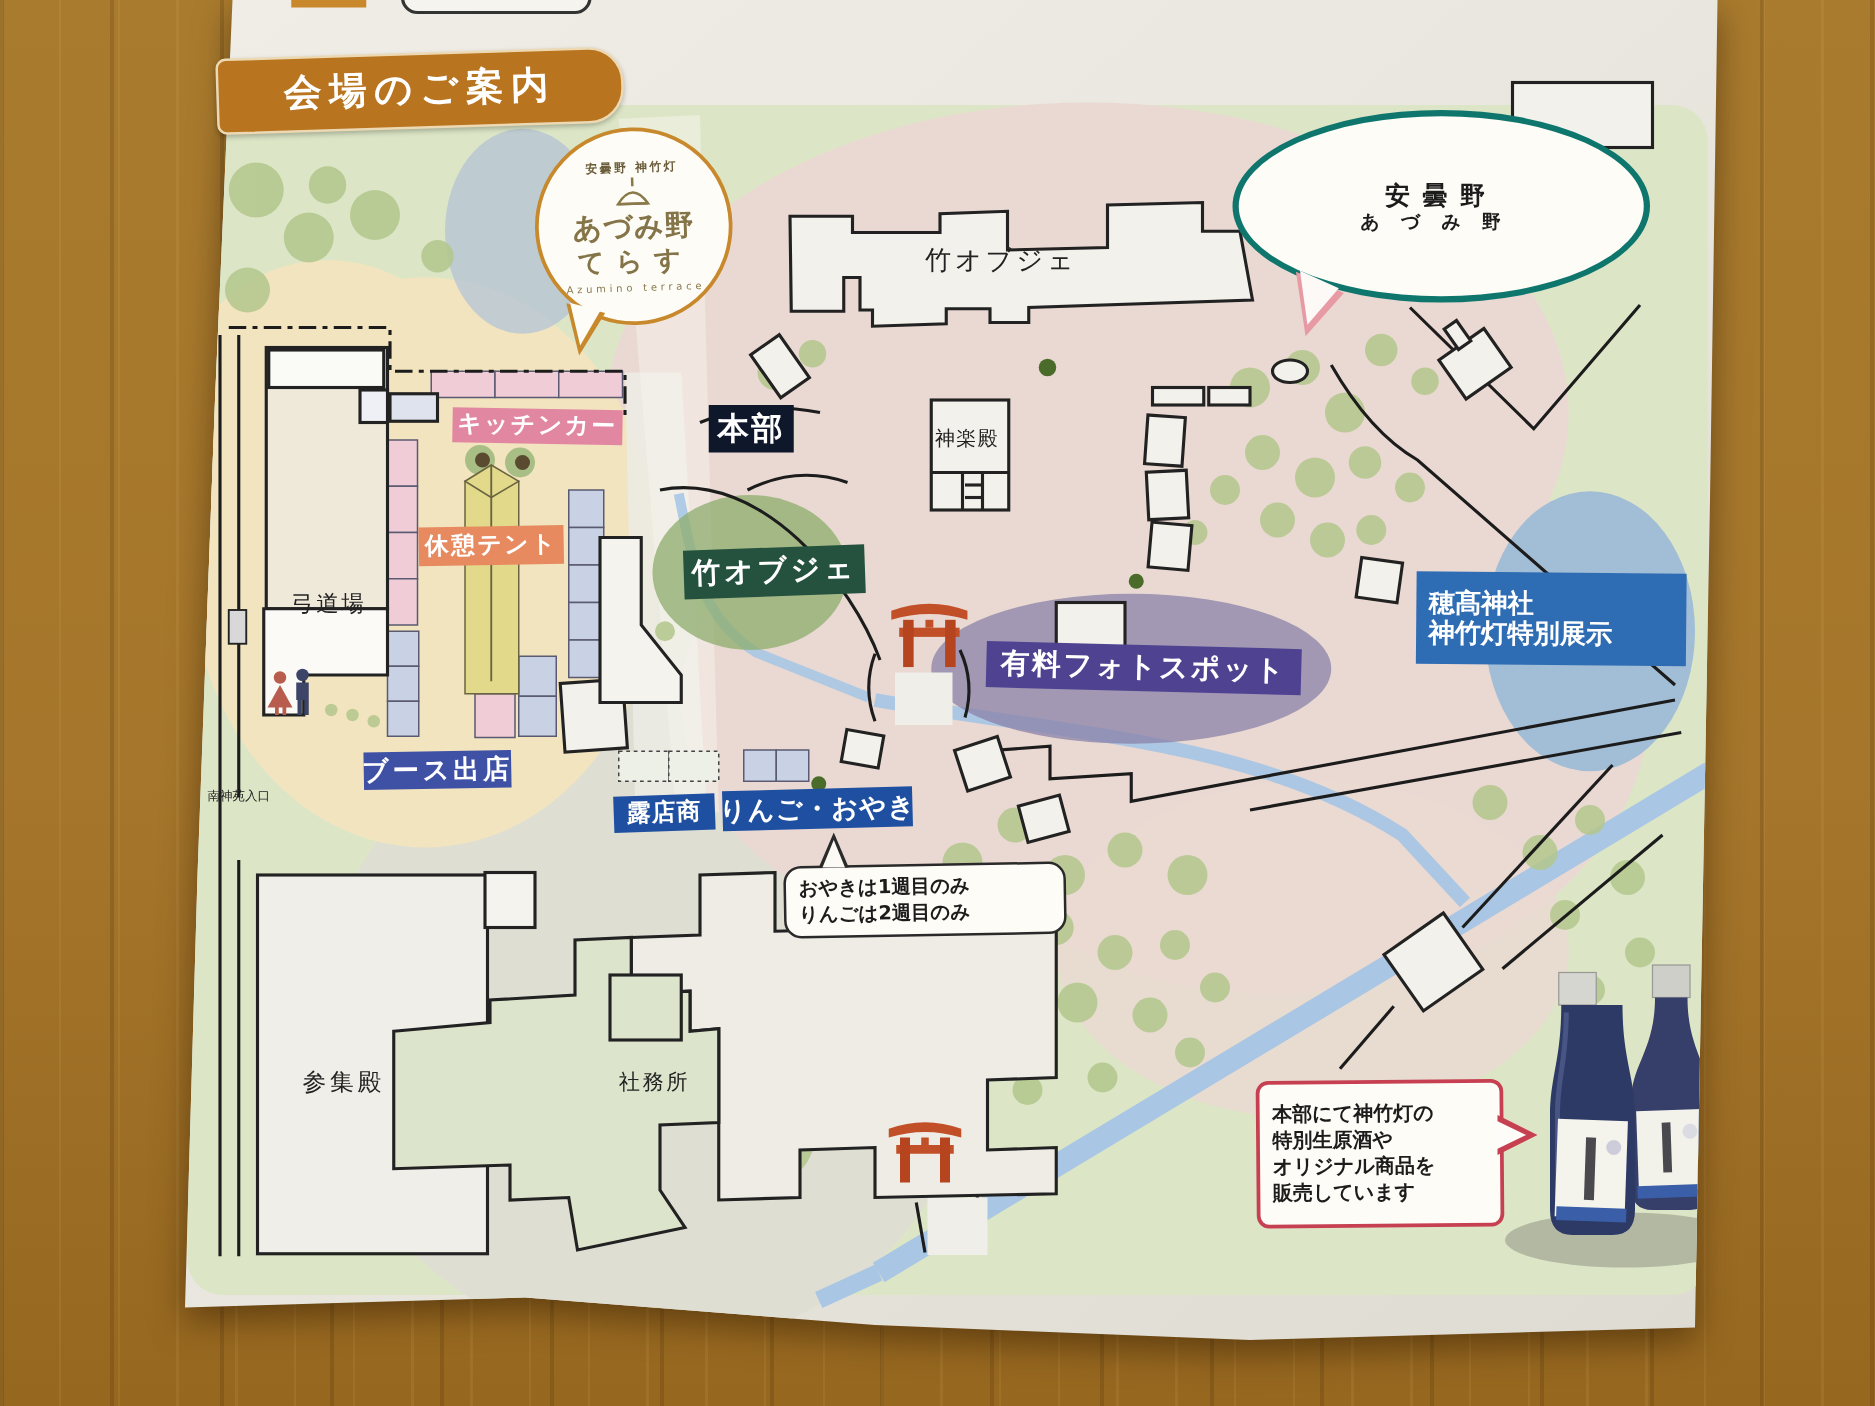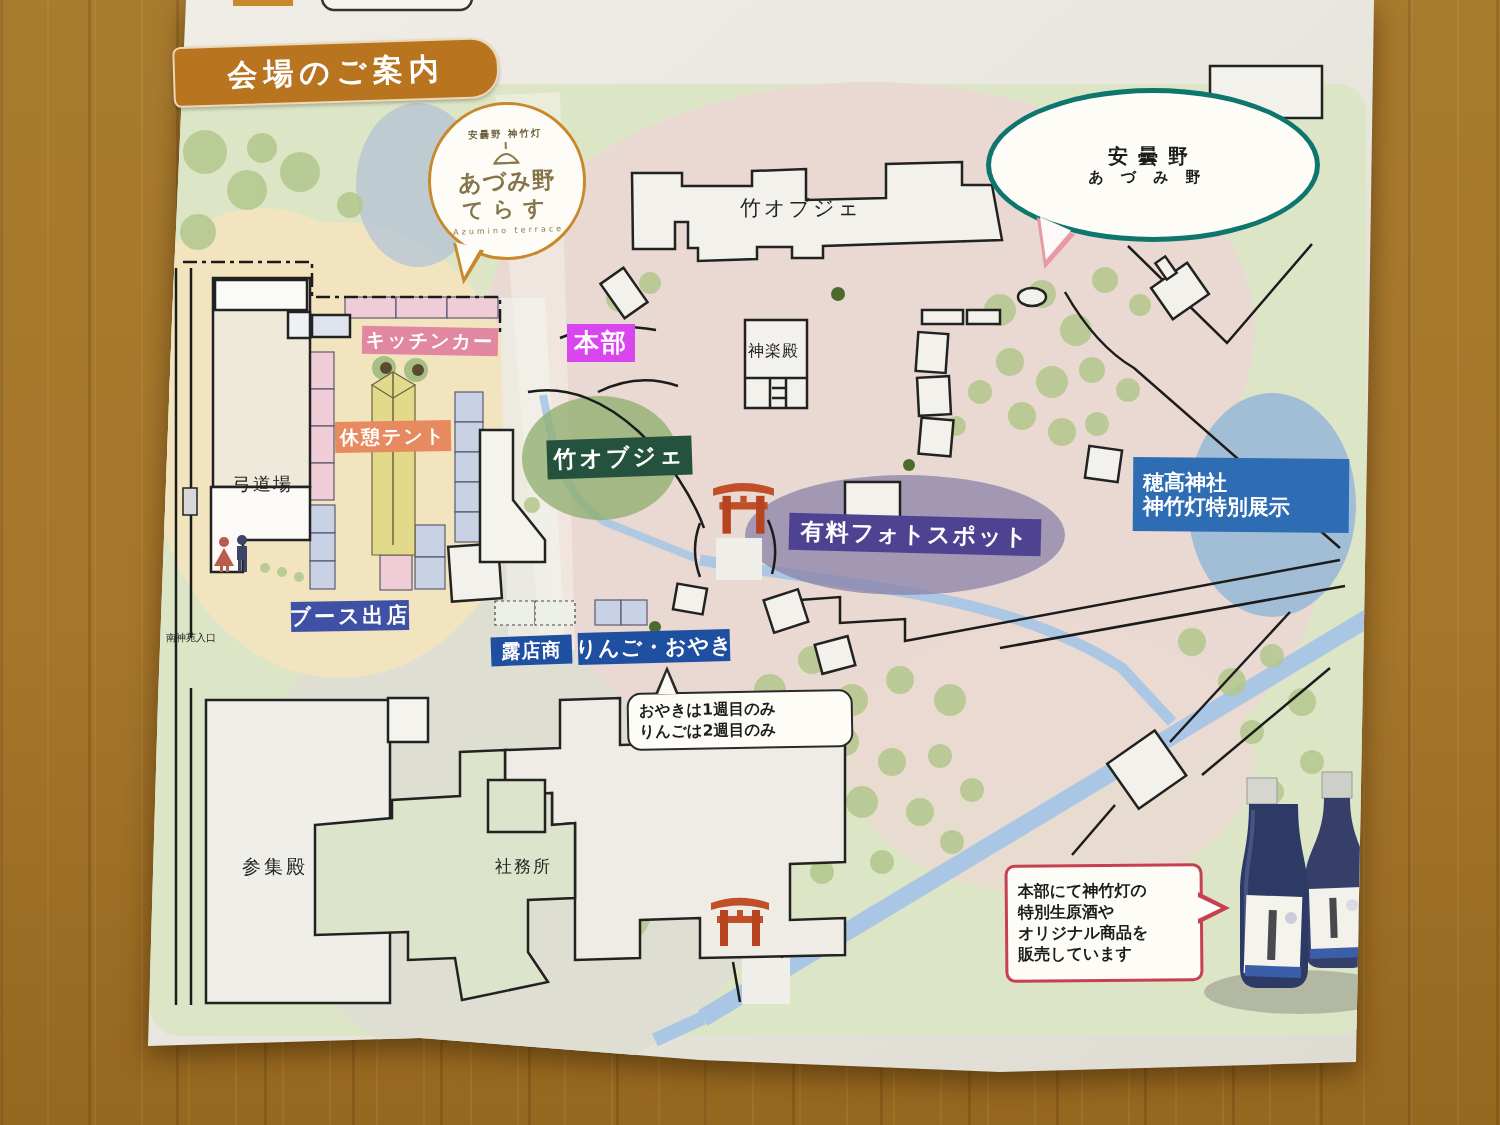--- a/index.html
+++ b/index.html
@@ -14,21 +14,21 @@
   #stage{position:absolute;left:0;top:0;width:1500px;height:1125px;}
   svg.map{position:absolute;left:0;top:0;}
   .lbl{position:absolute;display:flex;align-items:center;justify-content:center;
        color:#fff;font-weight:bold;line-height:1.15;white-space:nowrap;}
   .plain{color:#222;font-weight:normal;}
   .badge{left:173px;top:42px;width:322px;height:57px;background:#b9741f;
          border:2px solid #ecd9b4;border-radius:8px 28px 28px 8px;
          font-size:30px;letter-spacing:6px;transform:rotate(-1.8deg);
          box-shadow:0 2px 4px rgba(0,0,0,.25);}
   .kitchen{left:362px;top:327px;width:136px;height:28px;background:#e287a2;font-size:19px;letter-spacing:2px;transform:rotate(1deg);}
-  .honbu{left:567px;top:324px;width:68px;height:38px;background:#d946ef;font-size:25px;letter-spacing:2px;}
+  .honbu{left:567px;top:324px;width:68px;height:38px;background:#0f172a;font-size:25px;letter-spacing:2px;}
   .resttent{left:335px;top:421px;width:116px;height:31px;background:#e78a5f;font-size:19px;letter-spacing:2px;transform:rotate(-1deg);}
   .bamboo{left:547px;top:438px;width:145px;height:39px;background:#24523f;font-size:23px;letter-spacing:3px;transform:rotate(-2deg);}
   .photo{left:789px;top:516px;width:252px;height:37px;background:#4f4391;font-size:23px;letter-spacing:2px;transform:rotate(1.5deg);}
   .doll{left:1133px;top:458px;width:216px;height:74px;background:#2e6db4;font-size:21px;
         flex-direction:column;align-items:flex-start;justify-content:center;padding-left:10px;box-sizing:border-box;transform:rotate(.5deg);}
   .booth{left:291px;top:601px;width:118px;height:30px;background:#3f51a5;font-size:21px;letter-spacing:3px;transform:rotate(-1deg);}
   .roten{left:491px;top:636px;width:81px;height:29px;background:#1f4fa0;font-size:19px;letter-spacing:1px;transform:rotate(-2deg);}
   .ringo{left:578px;top:631px;width:152px;height:32px;background:#1f4fa0;font-size:21px;letter-spacing:1px;transform:rotate(-1.5deg);}
   .shrinename{left:740px;top:196px;font-size:21px;letter-spacing:3px;}
   .kagura{left:748px;top:342px;font-size:16px;letter-spacing:1px;}

